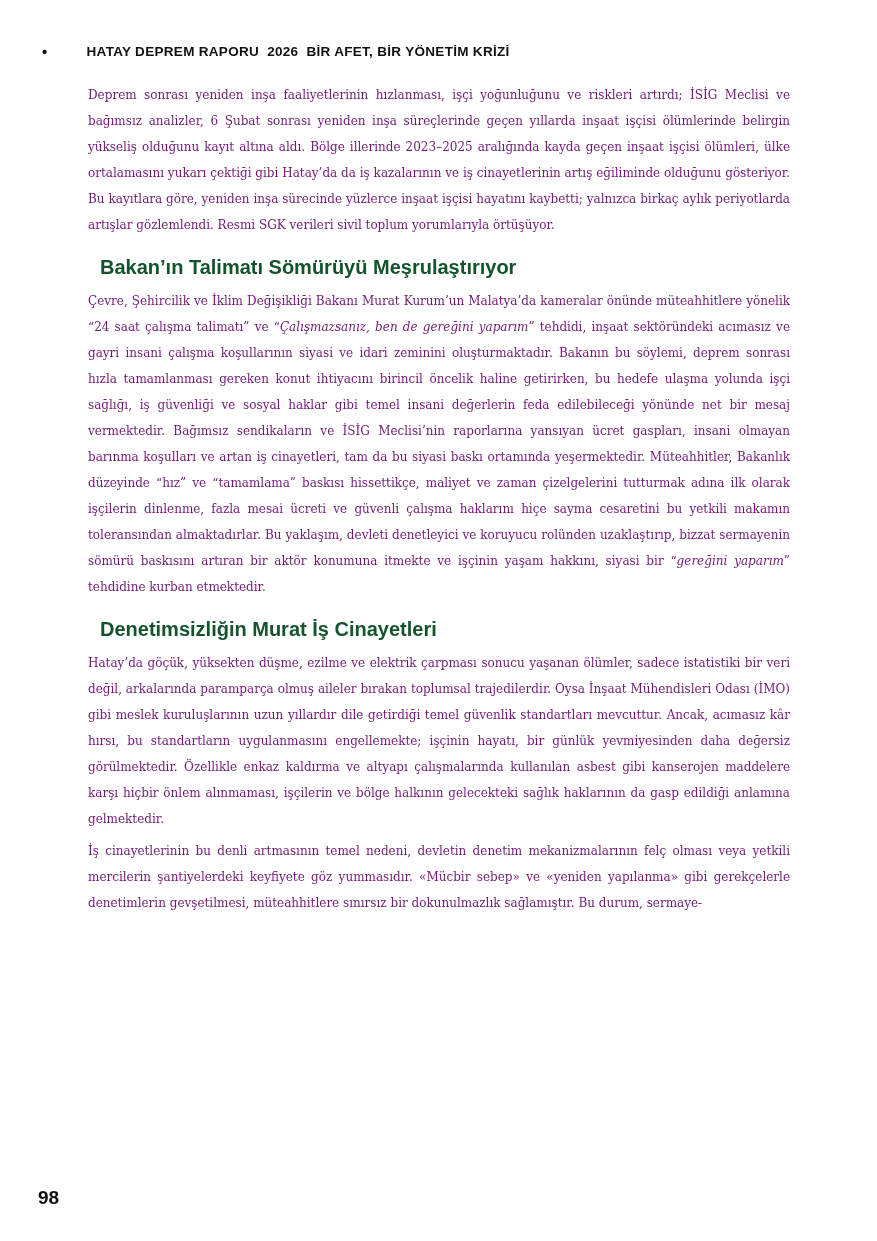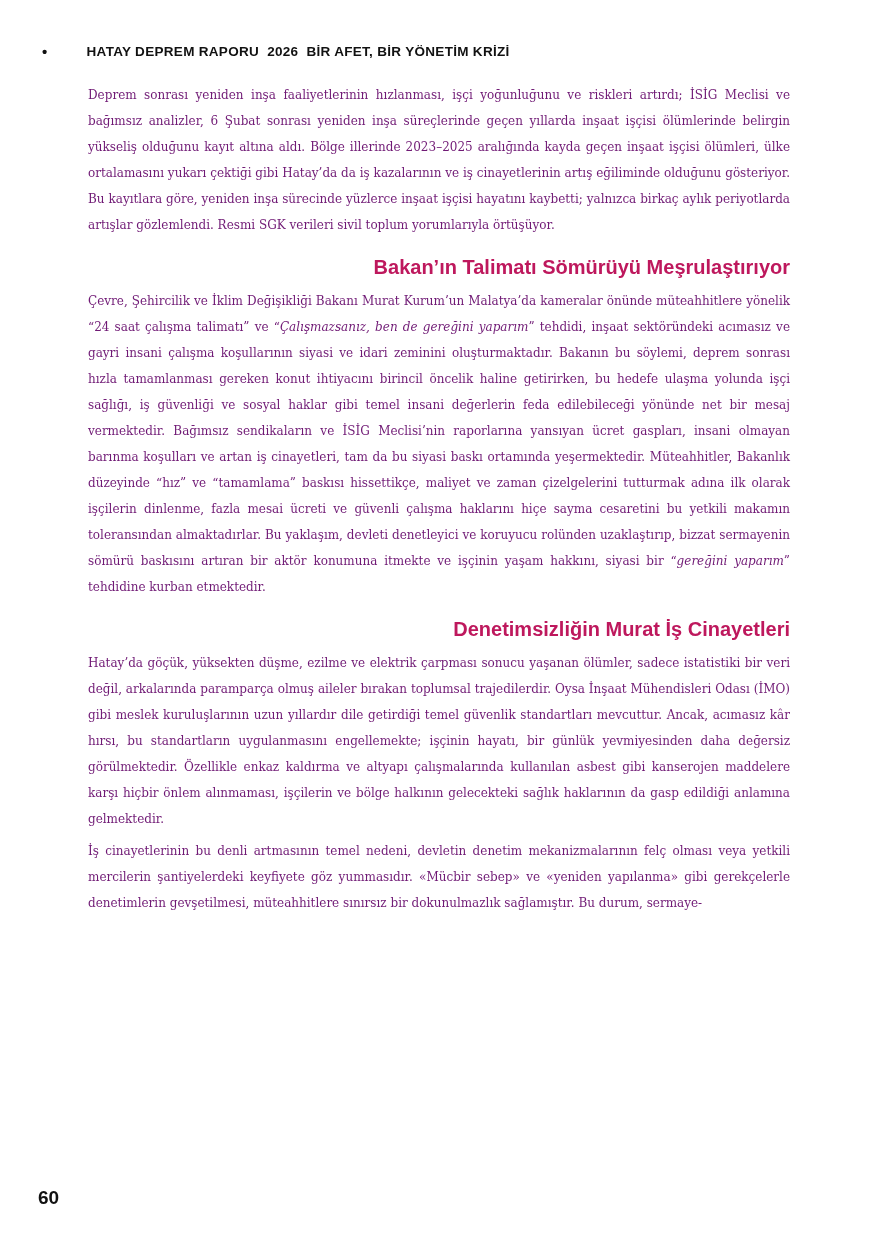--- a/index.html
+++ b/index.html
@@ -51,22 +51,22 @@
     line-height: 26px;
     text-align: justify;
     color: #701a75;
   }
   .body-text h2 {
     margin: 16px 0 8px 12px;
     font-family: "Liberation Sans", sans-serif;
     font-weight: 700;
     font-size: 20px;
     line-height: 26px;
-    color: #be185d;
-    text-align: right;
+    color: #14532d;
+    text-align: left;
   }
   .page-number {
     position: absolute;
     left: 38px;
     bottom: 32px;
     font-family: "Liberation Sans", sans-serif;
     font-weight: 700;
     font-size: 19px;
     color: #111111;
   }
@@ -86,16 +86,16 @@
 
     <h2>Bakan’ın Talimatı Sömürüyü Meşrulaştırıyor</h2>
     <p><span>Çevre, Şehircilik ve İklim Değişikliği Bakanı Murat Kurum’un Malatya’da kameralar önünde müteahhitlere yönelik “24 saat çalışma talimatı” ve “</span><span style="font-style: italic;">Çalışmazsanız, ben de gereğini yaparım</span><span>” tehdidi, inşaat sektöründeki acımasız ve gayri insani çalışma koşullarının siyasi ve idari zeminini oluşturmaktadır. Bakanın bu söylemi, deprem sonrası hızla tamamlanması gereken konut ihtiyacını birincil öncelik haline getirirken, bu hedefe ulaşma yolunda işçi sağlığı, iş güvenliği ve sosyal haklar gibi temel insani değerlerin feda edilebileceği yönünde net bir mesaj vermektedir. Bağımsız sendikaların ve İSİG Meclisi’nin raporlarına yansıyan ücret gaspları, insani olmayan barınma koşulları ve artan iş cinayetleri, tam da bu siyasi baskı ortamında yeşermektedir. Müteahhitler, Bakanlık düzeyinde “hız” ve “tamamlama” baskısı hissettikçe, maliyet ve zaman çizelgelerini tutturmak adına ilk olarak işçilerin dinlenme, fazla mesai ücreti ve güvenli çalışma haklarını hiçe sayma cesaretini bu yetkili makamın toleransından almaktadırlar. Bu yaklaşım, devleti denetleyici ve koruyucu rolünden uzaklaştırıp, bizzat sermayenin sömürü baskısını artıran bir aktör konumuna itmekte ve işçinin yaşam hakkını, siyasi bir “</span><span style="font-style: italic;">gereğini yaparım</span><span>” tehdidine kurban etmektedir.</span></p>
 
     <h2>Denetimsizliğin Murat İş Cinayetleri</h2>
     <p>Hatay’da göçük, yüksekten düşme, ezilme ve elektrik çarpması sonucu yaşanan ölümler, sadece istatistiki bir veri değil, arkalarında paramparça olmuş aileler bırakan toplumsal trajedilerdir. Oysa İnşaat Mühendisleri Odası (İMO) gibi meslek kuruluşlarının uzun yıllardır dile getirdiği temel güvenlik standartları mevcuttur. Ancak, acımasız kâr hırsı, bu standartların uygulanmasını engellemekte; işçinin hayatı, bir günlük yevmiyesinden daha değersiz görülmektedir. Özellikle enkaz kaldırma ve altyapı çalışmalarında kullanılan asbest gibi kanserojen maddelere karşı hiçbir önlem alınmaması, işçilerin ve bölge halkının gelecekteki sağlık haklarının da gasp edildiği anlamına gelmektedir.</p>
     <p>İş cinayetlerinin bu denli artmasının temel nedeni, devletin denetim mekanizmalarının felç olması veya yetkili mercilerin şantiyelerdeki keyfiyete göz yummasıdır. «Mücbir sebep» ve «yeniden yapılanma» gibi gerekçelerle denetimlerin gevşetilmesi, müteahhitlere sınırsız bir dokunulmazlık sağlamıştır. Bu durum, sermaye-</p>
   </main>
 
   <footer>
-    <span class="page-number">60</span>
+    <span class="page-number">98</span>
   </footer>
 
 </div>
 
 </body></html>

